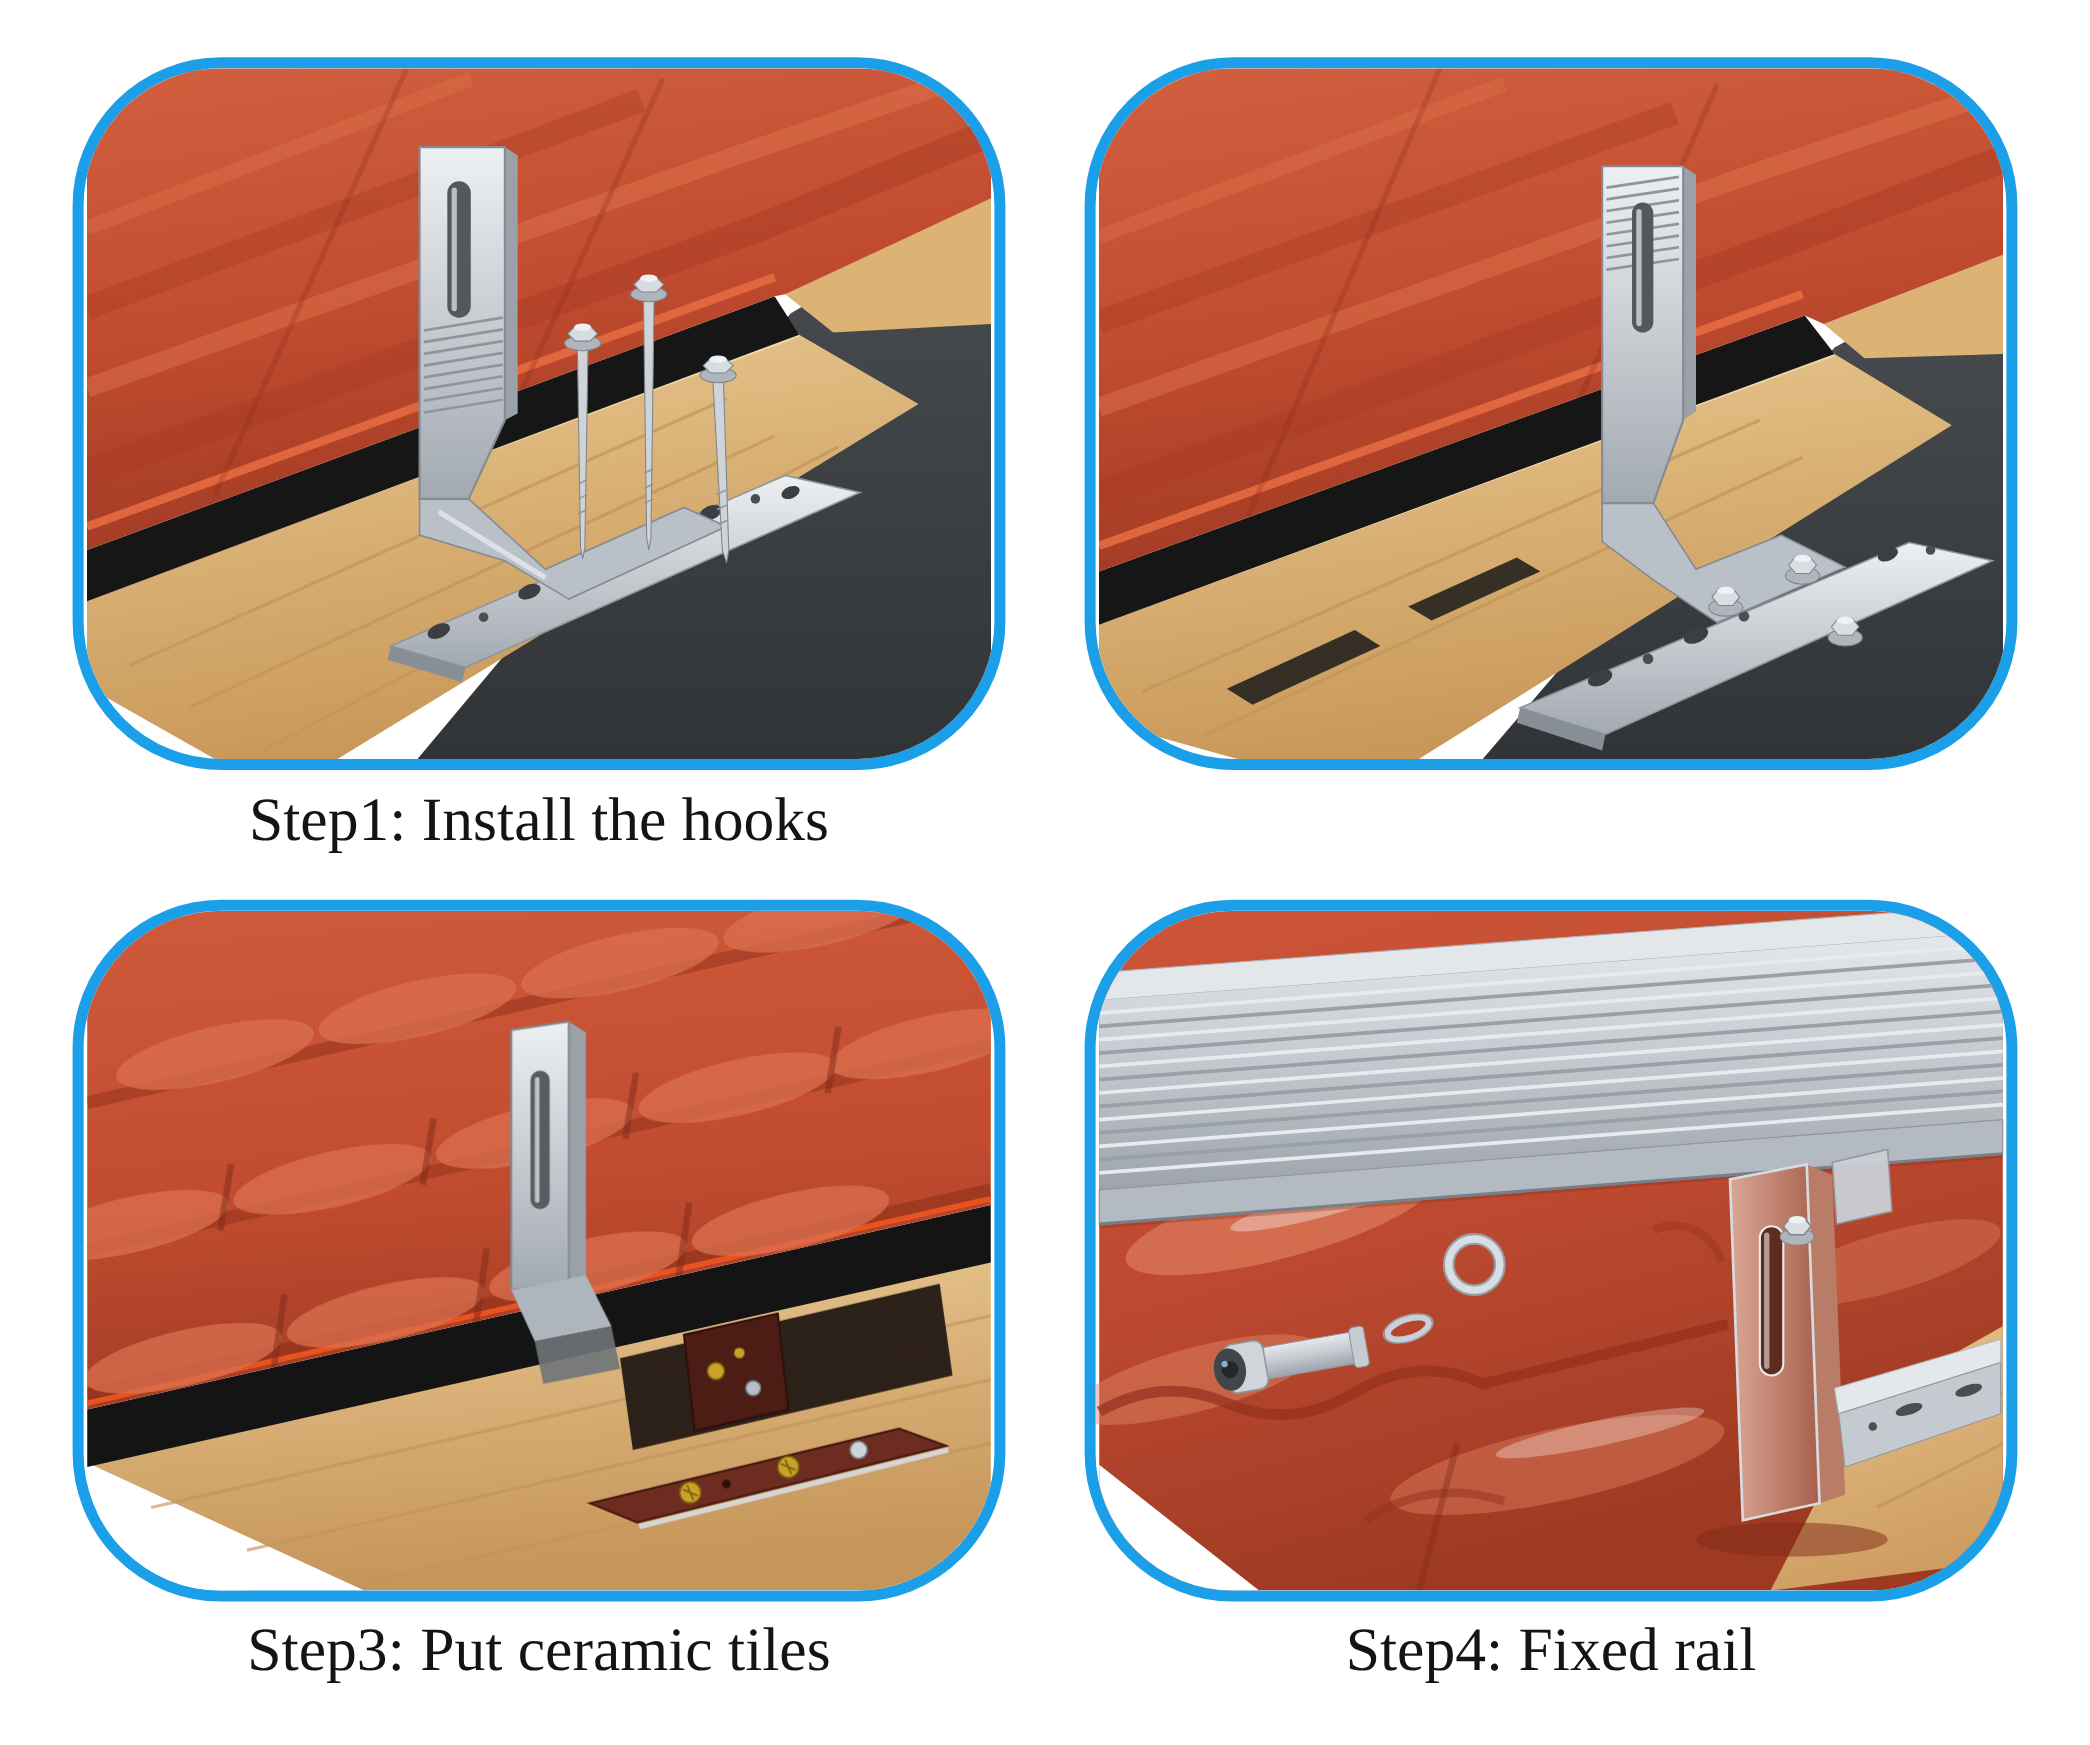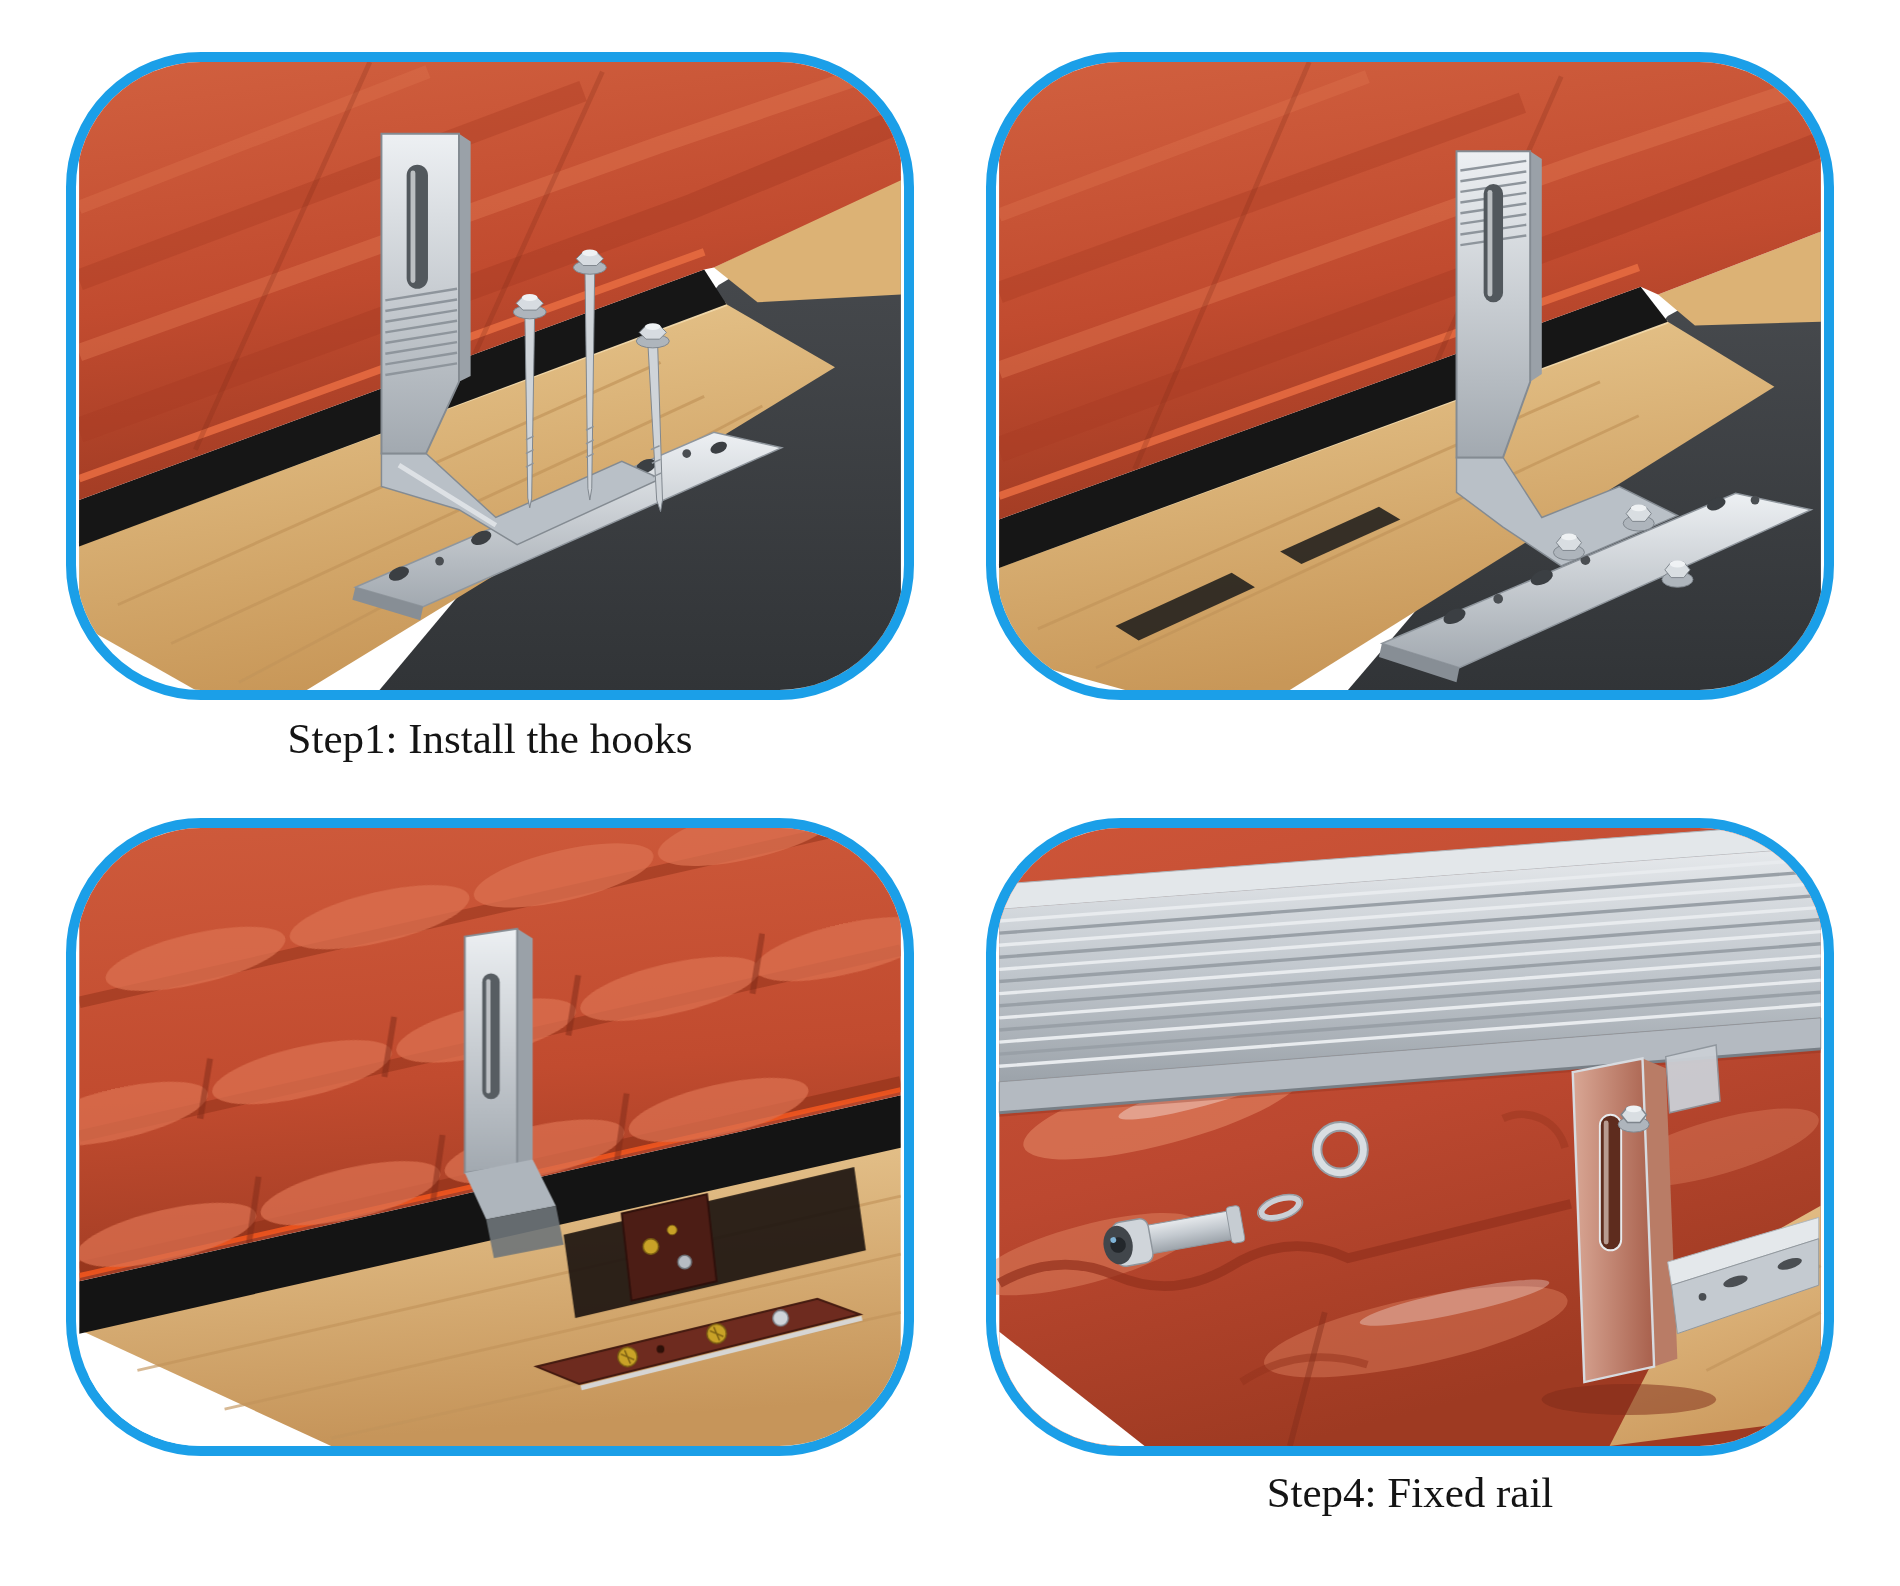--- a/index.html
+++ b/index.html
@@ -6,21 +6,21 @@
   .canvas{position:relative;width:1900px;height:1586px;background:#ffffff;overflow:hidden;
           font-family:"Liberation Serif","DejaVu Serif",serif;}
   .panel{position:absolute;width:848px;box-sizing:border-box;border:10px solid #1B9FE8;
          border-radius:135px;overflow:hidden;background:#ffffff;}
   .panel.row1{top:52px;height:648px;}
   .panel.row2{top:818px;height:638px;}
   .panel.col1{left:66px;}
   .panel.col2{left:986px;}
   .panel svg{display:block;width:100%;height:100%;}
   .caption{position:absolute;width:848px;text-align:center;color:#141414;
-           font-size:43px;line-height:1.16;white-space:pre-line;}
+           font-size:56px;line-height:1.16;white-space:pre-line;}
   .caption.row1{top:714px;}
   .caption.row2{top:1468px;}
   .caption.col1{left:66px;}
   .caption.col2{left:986px;}
 </style>
 </head>
 <body>
 
 <div class="canvas">
 
@@ -430,15 +430,16 @@
         <ellipse cx="816" cy="450" rx="13" ry="5" fill="#4A4E52" transform="rotate(-17 816 450)"></ellipse>
         <circle cx="726" cy="484" r="4" fill="#4A4E52"></circle>
       </g>
       <g>
         <polygon points="0,520 150,638 0,638" fill="#ffffff"></polygon>
       </g>
     </svg>
   </div>
 
   <div class="caption row1 col1">Step1: Install the hooks</div>
+  <div class="caption row2 col1">Step3: Put ceramic tiles</div>
   <div class="caption row2 col2">Step4: Fixed rail</div>
 
 </div>
 
 </body></html>

